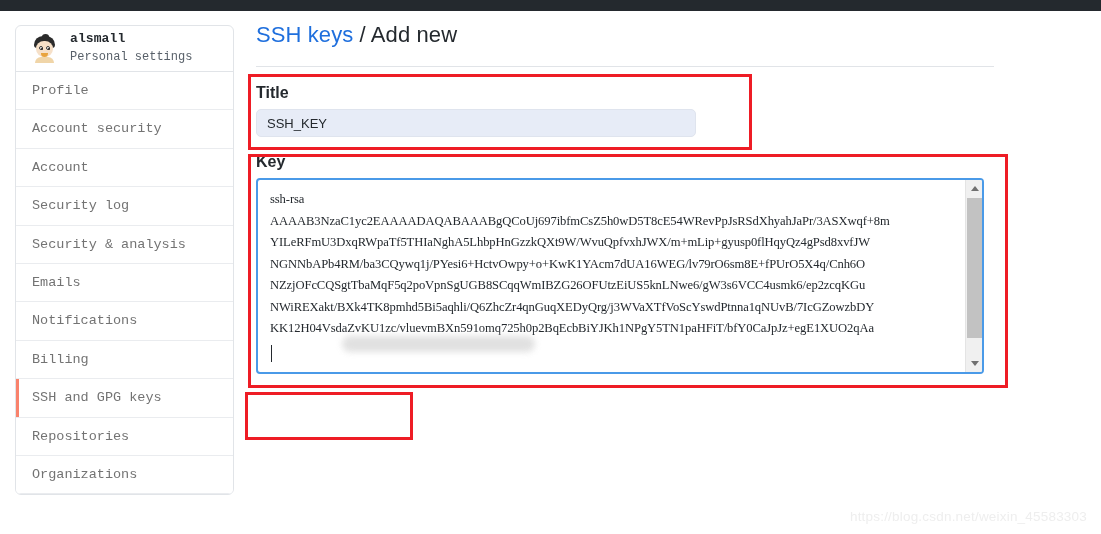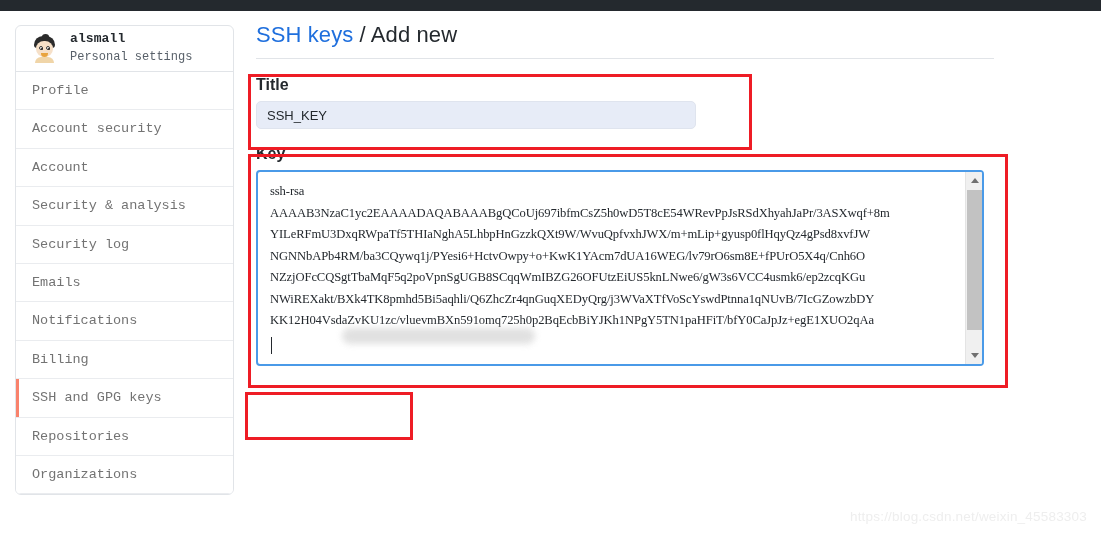--- a/index.html
+++ b/index.html
@@ -143,21 +143,21 @@
   .main {
     position: absolute;
     left: 256px; top: 22px;
     width: 740px;
   }
   .page-title {
     font-size: 22px;
     color: #24292e;
     font-weight: normal;
     letter-spacing: 0.1px;
-    padding-bottom: 10px;
+    padding-bottom: 18px;
     border-bottom: 1px solid #e1e4e8;
     width: 738px;
     margin: 0;
   }
   .page-title .link {
     color: #1f6fdd;
     cursor: pointer;
   }
   .page-title .sep { color: #24292e; }
   .page-title .current { color: #24292e; }
@@ -333,24 +333,24 @@
     <div class="sb-item">
       <span>Profile</span>
     </div>
     <div class="sb-item">
       <span>Account security</span>
     </div>
     <div class="sb-item">
       <span>Account</span>
     </div>
     <div class="sb-item">
+      <span>Security log</span>
+    </div>
+    <div class="sb-item">
       <span>Security &amp; analysis</span>
-    </div>
-    <div class="sb-item">
-      <span>Security log</span>
     </div>
     <div class="sb-item">
       <span>Emails</span>
     </div>
     <div class="sb-item">
       <span>Notifications</span>
     </div>
     <div class="sb-item">
       <span>Billing</span>
     </div>

